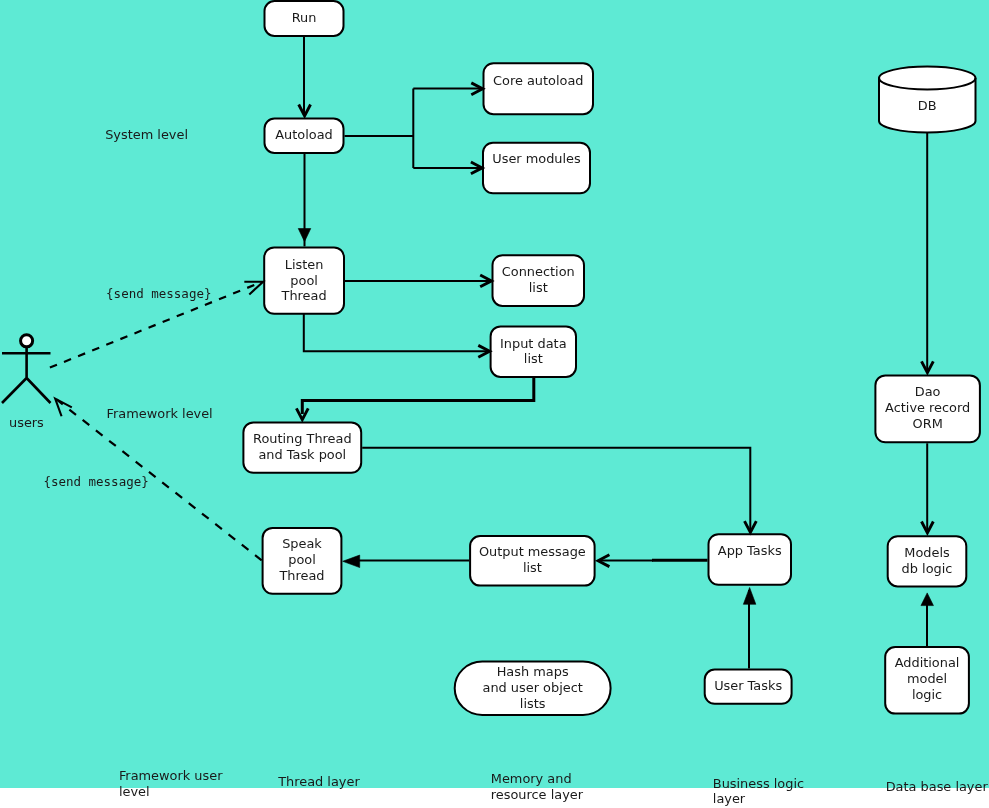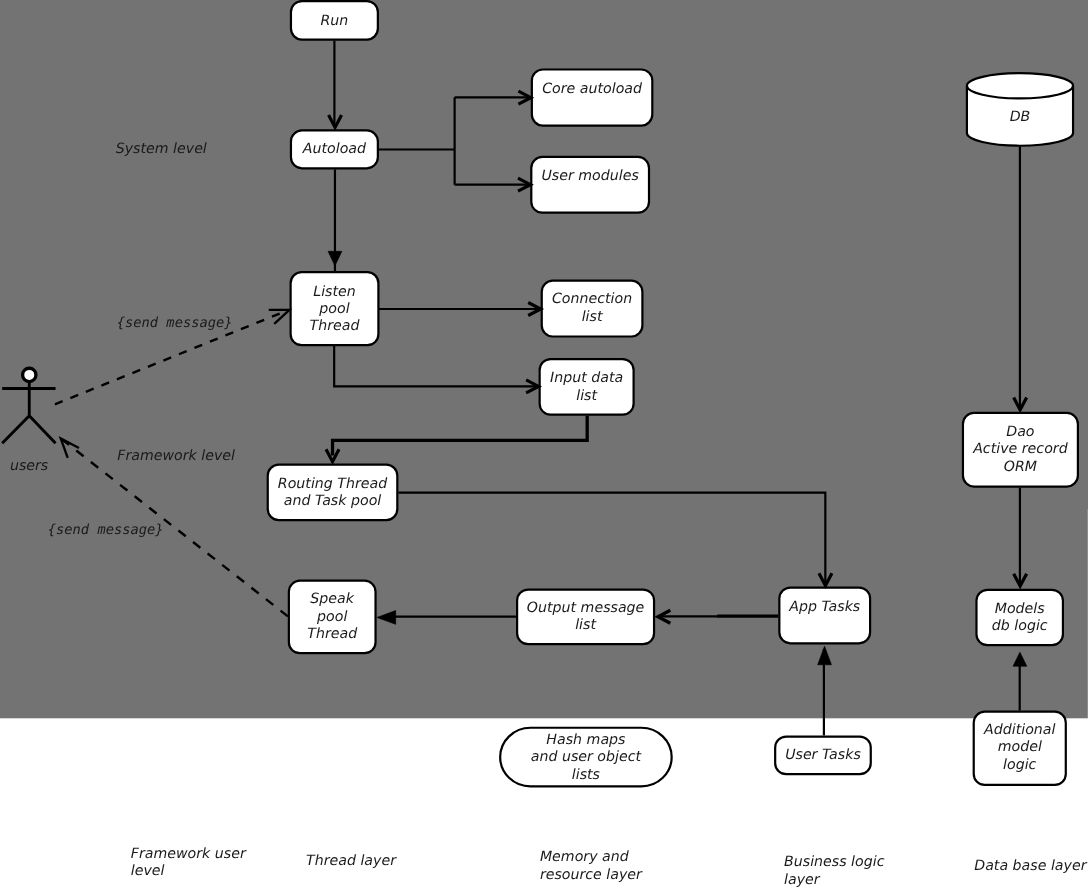--- a/index.html
+++ b/index.html
@@ -1,18 +1,18 @@
 <!DOCTYPE html>
 <html><head>
 <meta charset="utf-8">
 <title>Architecture diagram</title>
 <style>
   html,body{margin:0;padding:0;background:#ffffff;}
   body{width:989px;height:808px;overflow:hidden;font-family:"DejaVu Sans",sans-serif;-webkit-font-smoothing:antialiased;}
-  #stage{position:relative;width:989px;height:653px;background:#737373;font-style:italic;}
+  #stage{position:relative;width:989px;height:788px;background:#5eead4;}
   svg{position:absolute;left:0;top:0;transform:translateZ(0);}
   .txt{font-family:"DejaVu Sans",sans-serif;font-size:12.9px;fill:#1a1a1a;}
   .mono{font-family:"DejaVu Sans Mono",monospace;font-size:12.5px;fill:#1a1a1a;}
   .lbl{font-family:"DejaVu Sans",sans-serif;font-size:12.9px;fill:#1a1a1a;}
 </style>
 </head>
 <body>
 
 <div id="stage">
   <svg id="svgroot" width="989" height="808" viewBox="0 0 989 808">

